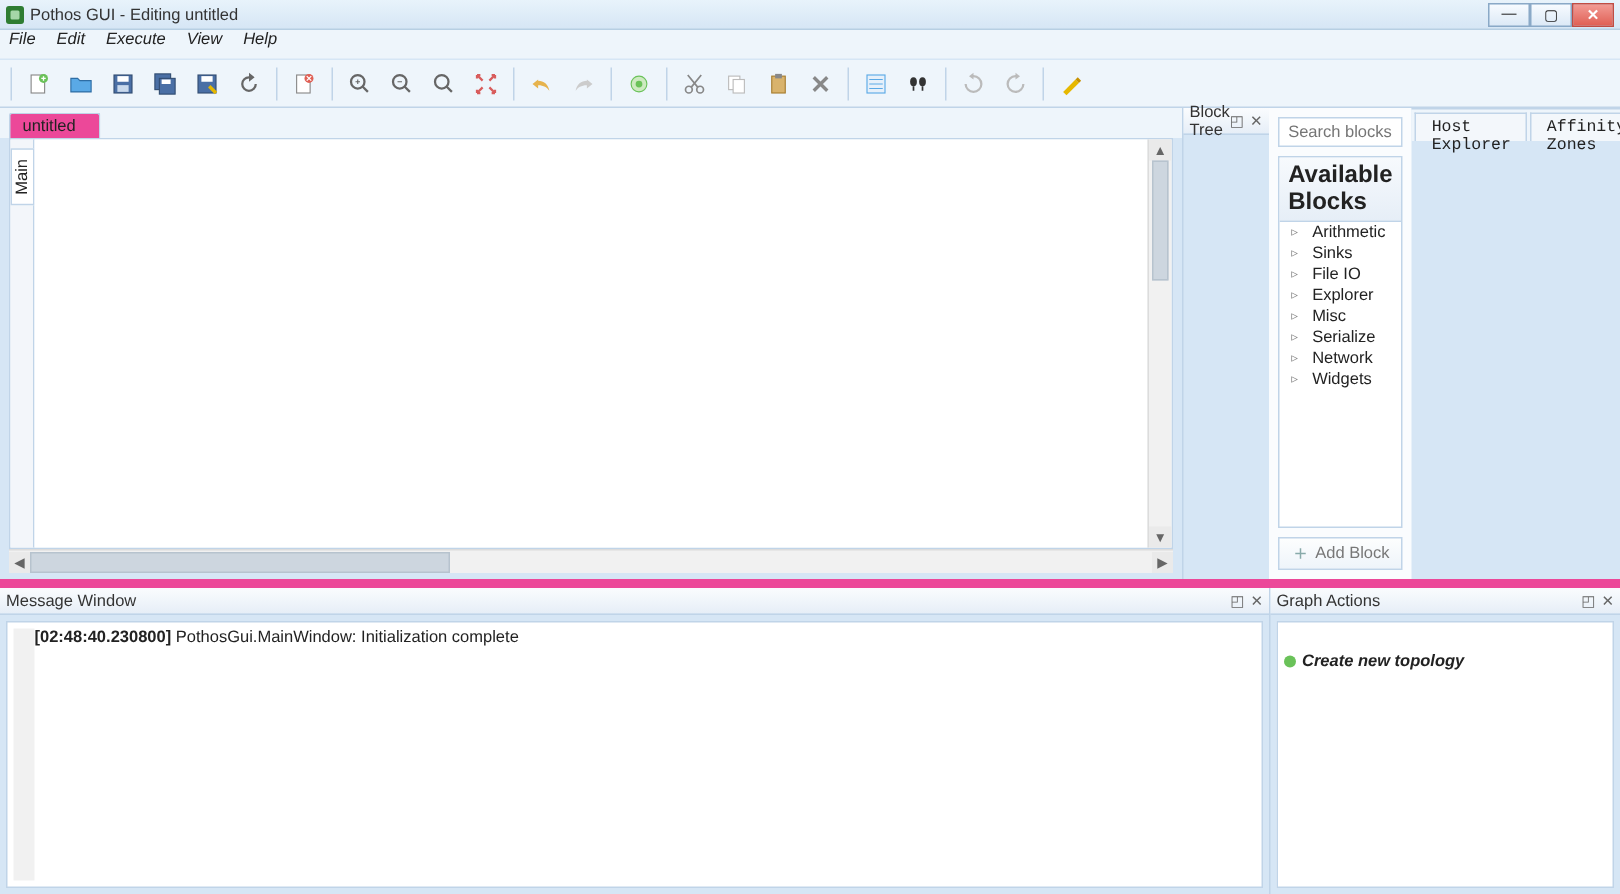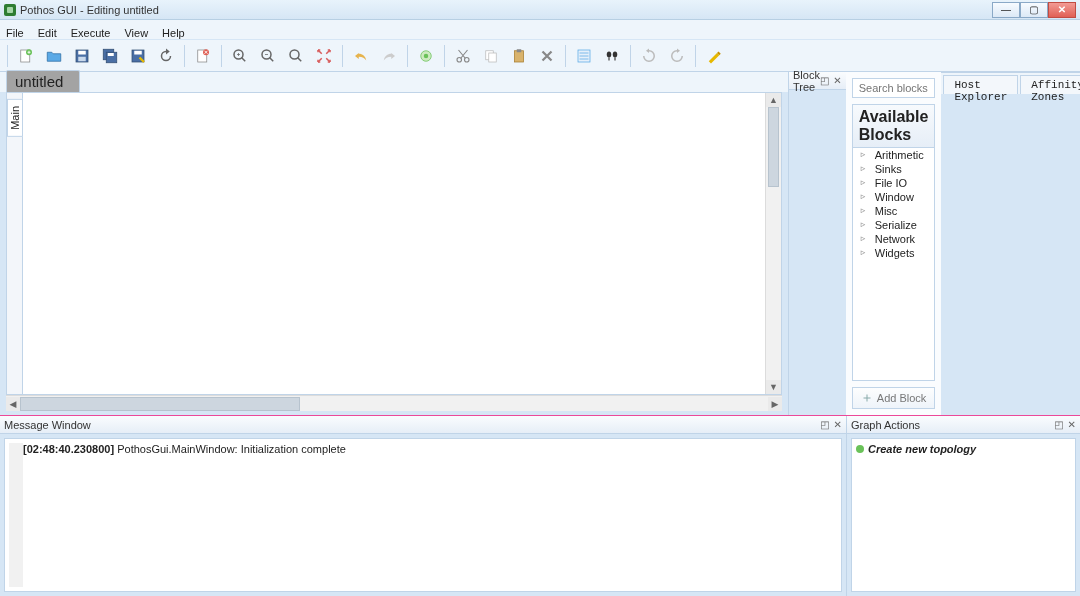--- a/index.html
+++ b/index.html
@@ -9,37 +9,37 @@
   
   .titlebar { height: 20px; background: linear-gradient(#e8f3fb,#d6e6f5); display:flex; align-items:center; padding:0 4px; border-bottom:1px solid #b7cfe3; }
   .titlebar .appicon { width:12px; height:12px; background:#2e7d32; border-radius:2px; margin-right:4px; position:relative; }
   .titlebar .appicon::after { content:''; position:absolute; left:3px; top:3px; width:6px; height:6px; background:#a5d6a7; border-radius:1px; }
   .titlebar .title { font-size:11px; color:#333; }
   .titlebar .winbtns { margin-left:auto; display:flex; gap:0; }
   .winbtn { width:28px; height:16px; border:1px solid #8aa9c7; background:linear-gradient(#f7fbff,#dce9f6); display:flex; align-items:center; justify-content:center; font-size:10px; }
   .winbtn.close { background:linear-gradient(#f29b94,#e06055); border-color:#c14c43; color:#fff; font-weight:bold; }
 
   
-  .menubar { height:20px; background:#eef5fb; display:flex; align-items:flex-end; padding:0 6px; gap:14px; border-bottom:1px solid #d6e6f5; }
+  .menubar { height:20px; background:#eef5fb; display:flex; align-items:flex-start; padding:0 6px; gap:14px; border-bottom:1px solid #d6e6f5;font-style:italic; }
   .menubar span { cursor:default; }
 
   
   .toolbar { height:32px; background:#eef5fb; border-bottom:1px solid #c0d4e8; display:flex; align-items:center; padding:0 4px; gap:2px; }
   .tbtn { width:26px; height:26px; display:flex; align-items:center; justify-content:center; border:1px solid transparent; border-radius:2px; position:relative; }
   .tsep { width:1px; height:22px; background:#c0d4e8; margin:0 3px; }
   .tbtn svg { width:18px; height:18px; }
 
   
   .main { flex:1 1 auto; display:flex; min-height:0; }
   .left { flex:1 1 auto; display:flex; flex-direction:column; min-width:0; }
   .right { width:292px; display:flex; flex-direction:row; border-left:1px solid #c0d4e8; }
 
   
   .tabstrip { height:20px; background:#eef5fb; display:flex; align-items:flex-end; padding-left:6px; }
-  .tab { background:#a3a3a3; border:1px solid #c0d4e8; border-bottom:none; padding:2px 16px 2px 8px; font-size:15px; border-top-left-radius:2px; border-top-right-radius:2px; }
+  .tab { background:#ec4899; border:1px solid #c0d4e8; border-bottom:none; padding:2px 16px 2px 8px; font-size:11px; border-top-left-radius:2px; border-top-right-radius:2px; }
 
   
   .canvaswrap { flex:1 1 auto; background:#fafcfe; border:1px solid #c0d4e8; margin:0 6px 0 6px; display:flex; min-height:0; position:relative; }
   .vtab { width:16px; background:#f3f6fa; border-right:1px solid #c0d4e8; display:flex; align-items:flex-start; justify-content:center; }
   .vtab .vlabel { writing-mode:vertical-rl; transform:rotate(180deg); font-size:11px; margin-top:6px; background:#fff; border:1px solid #c0d4e8; padding:6px 1px; }
   .canvas { flex:1; background:#fff; position:relative; overflow:hidden; }
   .vscroll { width:16px; background:#f1f1f1; border-left:1px solid #dcdcdc; position:relative; }
   .vscroll .thumb { position:absolute; top:14px; left:2px; right:2px; height:80px; background:#cdd6df; border:1px solid #b7c3ce; }
   .vscroll .arr { position:absolute; left:0; right:0; height:14px; background:#eaeaea; text-align:center; font-size:9px; line-height:14px; color:#666; }
   .vscroll .arr.top { top:0; }
@@ -59,30 +59,30 @@
   .blocklist .bhdr { background:linear-gradient(#f7fafd,#e6eef7); border-bottom:1px solid #c0d4e8; padding:3px 6px; font-size:16px;font-weight:bold; }
   .blocklist .bitem { padding:1px 6px 1px 22px; position:relative; font-size:11px; }
   .blocklist .bitem::before { content:'▹'; position:absolute; left:8px; top:1px; color:#888; font-size:9px; }
   .addblock { margin-top:6px; height:22px; border:1px solid #c0d4e8; background:linear-gradient(#fdfefe,#eef4fa); display:flex; align-items:center; justify-content:center; gap:4px; color:#777; }
   .addblock svg { width:12px; height:12px; }
   .btabs { height:22px; background:#eef5fb; border-top:1px solid #c0d4e8; display:flex;font-family:Liberation Mono, monospace; }
   .btab { padding:3px 10px; border:1px solid #c0d4e8; border-bottom:none; margin-top:2px; margin-left:2px; background:#f3f7fb; font-size:11px; }
   .btab.active { background:#fff; }
 
   
-  .bottom { height:181px; display:flex; border-top:1px solid #ec4899; }
+  .bottom { height:210px; display:flex; border-top:6px solid #ec4899; }
   .msgwin { flex:1; display:flex; flex-direction:column; }
   .msgbody { flex:1; background:#fff; border:1px solid #c0d4e8; margin:4px; padding:4px; display:flex; }
   .msgbody .mscroll { width:14px; background:#f1f1f1; }
   .msgtxt { flex:1; font-size:11px; }
   .msgtxt .ts { font-weight:bold; }
   .msgtxt .src { font-weight:normal; }
   .graphact { width:234px; display:flex; flex-direction:column; border-left:1px solid #c0d4e8;justify-content:center; }
   .gabody { flex:1; background:#fff; border:1px solid #c0d4e8; margin:4px; padding:4px; }
-  .gaitem { display:flex; align-items:center; gap:4px; font-size:11px; font-style:italic; font-weight:bold; }
+  .gaitem { display:flex; align-items:center; gap:4px; font-size:11px; font-style:italic; font-weight:bold;margin-top:16px; }
   .gadot { width:8px; height:8px; background:#6ac259; border-radius:50%; }
 </style>
 </head>
 <body>
 
 <div class="titlebar">
   <div class="appicon"></div>
   <div class="title">Pothos GUI - Editing untitled</div>
   <div class="winbtns">
     <div class="winbtn">—</div>
@@ -284,21 +284,21 @@
         <span>✕</span>
       </span>
     </div>
     <div class="panelbody">
       <input class="search" placeholder="Search blocks" style="">
       <div class="blocklist">
         <div class="bhdr">Available Blocks</div>
         <div class="bitem">Arithmetic</div>
         <div class="bitem">Sinks</div>
         <div class="bitem">File IO</div>
-        <div class="bitem">Window</div>
+        <div class="bitem">Explorer</div>
         <div class="bitem">Misc</div>
         <div class="bitem">Serialize</div>
         <div class="bitem">Network</div>
         <div class="bitem">Widgets</div>
       </div>
       <div class="addblock">
         <svg viewBox="0 0 24 24">
             <path d="M12 5v14M5 12h14" stroke="#8aa" stroke-width="2"></path>
           </svg>
         <span>Add Block</span>

